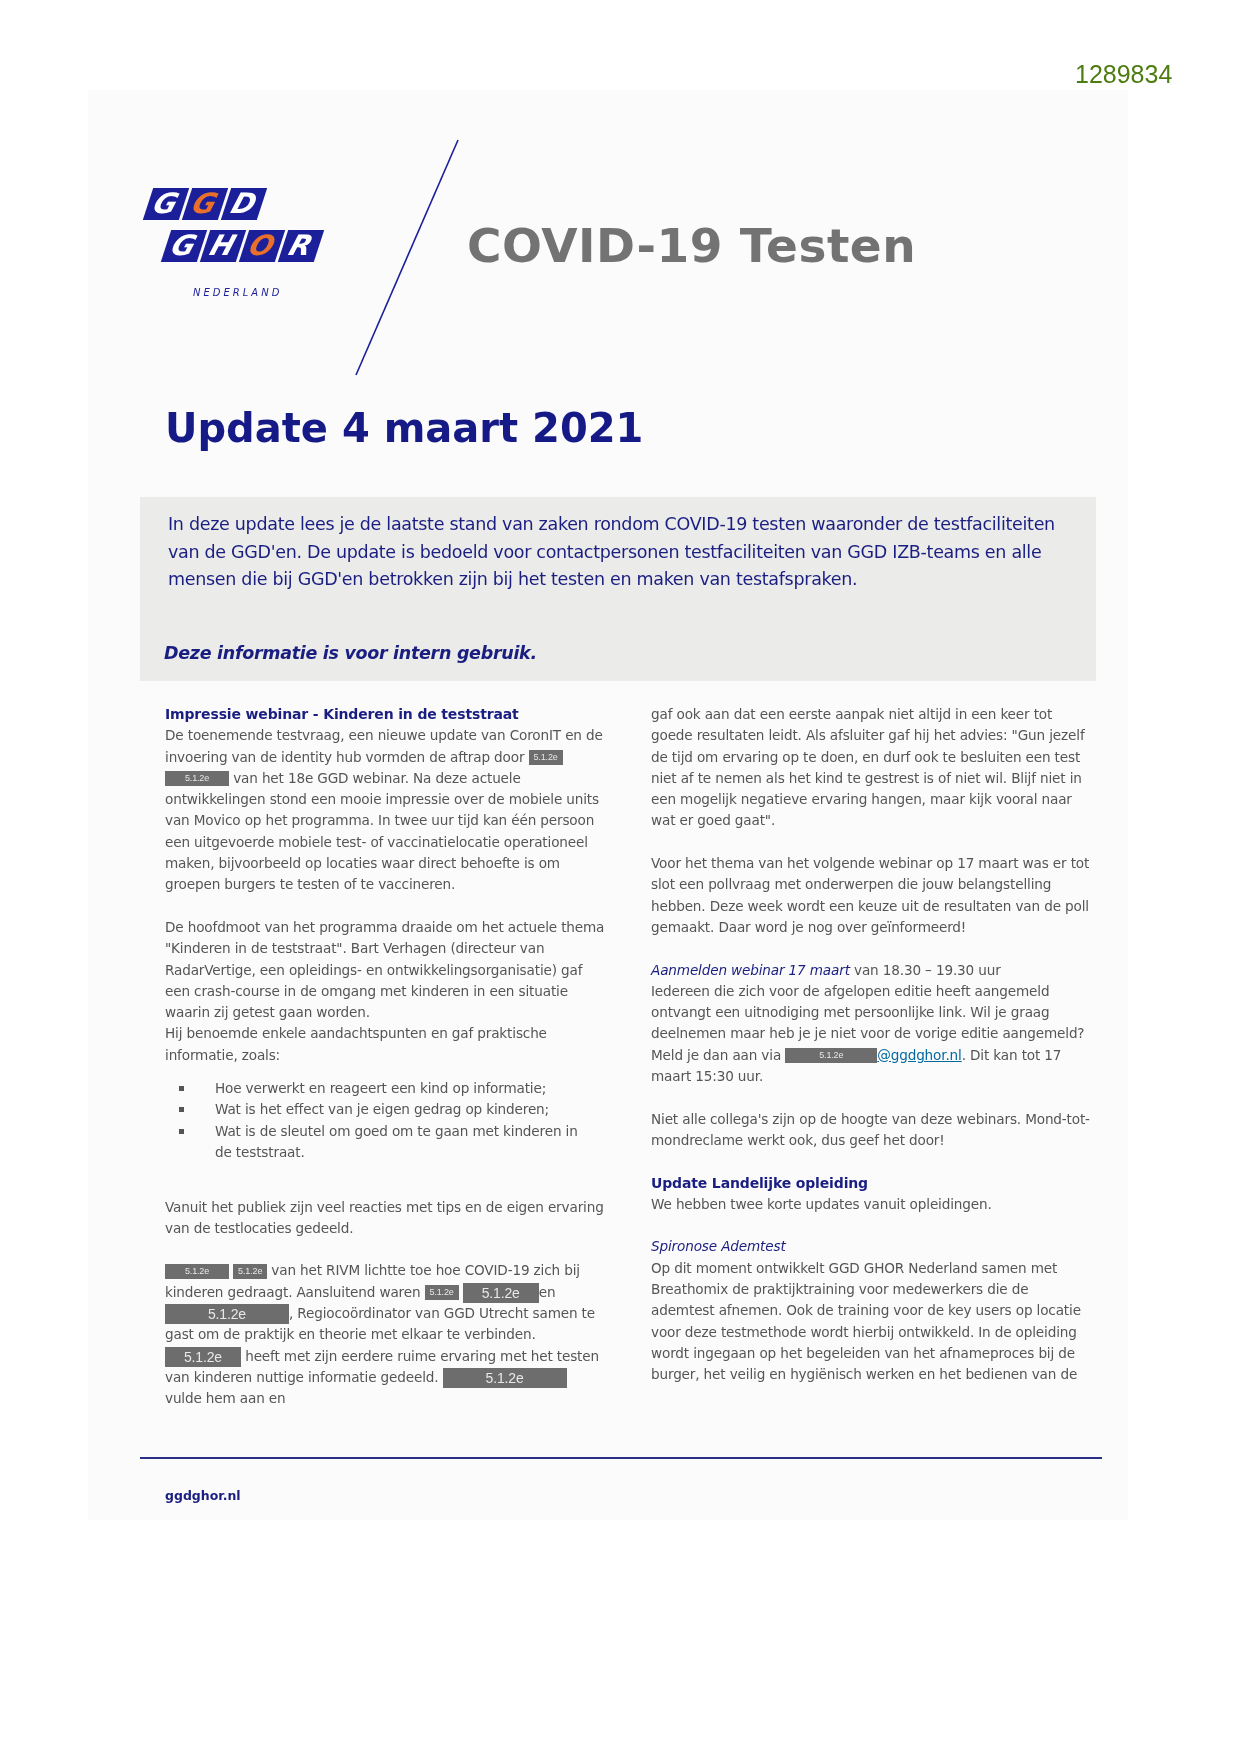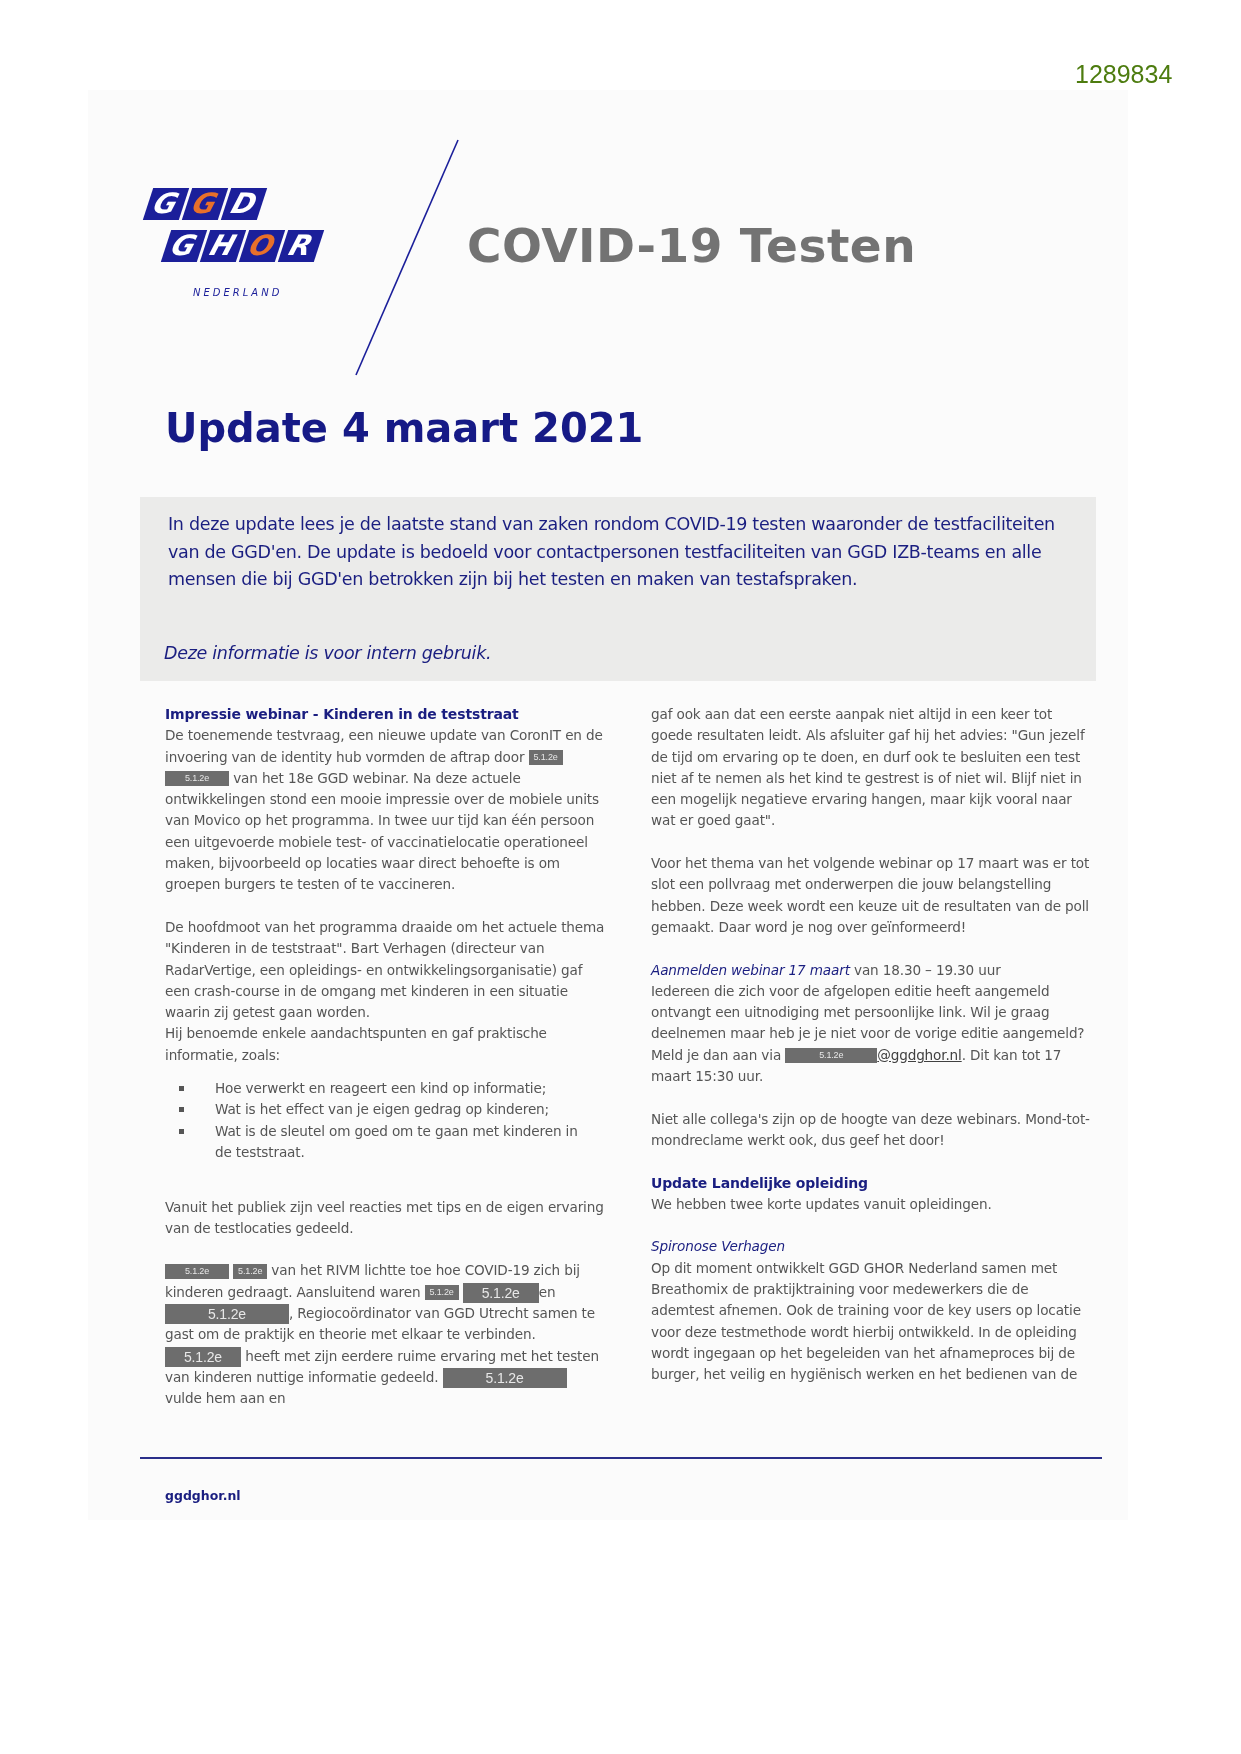--- a/index.html
+++ b/index.html
@@ -48,21 +48,21 @@
       position: absolute; left: 140px; top: 497px; width: 956px; height: 184px;
       background: #ebebea;
     }
     .intro-text {
       position: absolute; left: 28px; top: 14px; width: 910px;
       font-family: "DejaVu Sans", sans-serif; font-weight: normal; font-size: 17.5px;
       line-height: 27.5px; color: #1a1e80; letter-spacing: -0.3px;
     }
     .intro-note {
       position: absolute; left: 24px; top: 146px;
-      font-family: "DejaVu Sans", sans-serif; font-weight: normal; font-style: italic;
+      font-family: "DejaVu Sans", sans-serif; font-weight: bold; font-style: italic;
       font-size: 17.5px; color: #1a1e80; letter-spacing: -0.3px;
     }
     .col {
       position: absolute; top: 704px; width: 440px;
       font-family: "DejaVu Sans", sans-serif; font-size: 13.6px; line-height: 21.3px;
       color: #555555; letter-spacing: -0.15px;
     }
     .col.left { left: 165px; }
     .col.right { left: 651px; top: 704px; }
     .col p { margin: 0; }
@@ -76,21 +76,21 @@
     }
     .redact.sm { font-size: 9px; padding: 3px 4px; min-width: 26px; }
     .redact.md { font-size: 9px; padding: 3px 4px; min-width: 56px; }
     .redact.lg { font-size: 14px; padding: 3px 6px; min-width: 64px; }
     .redact.xl { font-size: 14px; padding: 3px 6px; min-width: 112px; }
     .bullets { margin: 12px; padding: 0; list-style: none; }
     .bullets li { position: relative; padding-left: 38px; }
     .bullets li::before {
       content: ""; position: absolute; left: 2px; top: 8px; width: 5px; height: 5px; background: #555;
     }
-    .link { color: #404040; text-decoration: underline; }
+    .link { color: #0369a1; text-decoration: underline; }
     .footer-rule {
       position: absolute; left: 140px; top: 1457px; width: 962px; height: 2px; background: #2a2f8a;
     }
     .footer-link {
       position: absolute; left: 165px; top: 1488px;
       font-family: "DejaVu Sans", sans-serif; font-weight: bold; font-size: 12.5px; color: #1a1e80;
     }
   </style>
 </head>
 <body>
@@ -184,18 +184,18 @@
   <p>
     <span>Iedereen die zich voor de afgelopen editie heeft aangemeld ontvangt een uitnodiging met persoonlijke link. Wil je graag deelnemen maar heb je je niet voor de vorige editie aangemeld? Meld je dan aan via</span>
     <span class="redact xl" style="font-size:9px;min-width:80px;">5.1.2e</span><a class="link">@ggdghor.nl</a><span>. Dit kan tot 17 maart 15:30 uur.</span>
   </p>
   <div class="gap"></div>
   <p>Niet alle collega's zijn op de hoogte van deze webinars. Mond-tot-mondreclame werkt ook, dus geef het door!</p>
   <div class="gap"></div>
   <p class="h-section">Update Landelijke opleiding</p>
   <p>We hebben twee korte updates vanuit opleidingen.</p>
   <div class="gap"></div>
-  <p class="h-italic">Spironose Verhagen</p>
+  <p class="h-italic">Spironose Ademtest</p>
   <p>Op dit moment ontwikkelt GGD GHOR Nederland samen met Breathomix de praktijktraining voor medewerkers die de ademtest afnemen. Ook de training voor de key users op locatie voor deze testmethode wordt hierbij ontwikkeld. In de opleiding wordt ingegaan op het begeleiden van het afnameproces bij de burger, het veilig en hygiënisch werken en het bedienen van de</p>
 </div>
 
 <div class="footer-rule"></div>
 <div class="footer-link">ggdghor.nl</div>
 
 </body></html>

